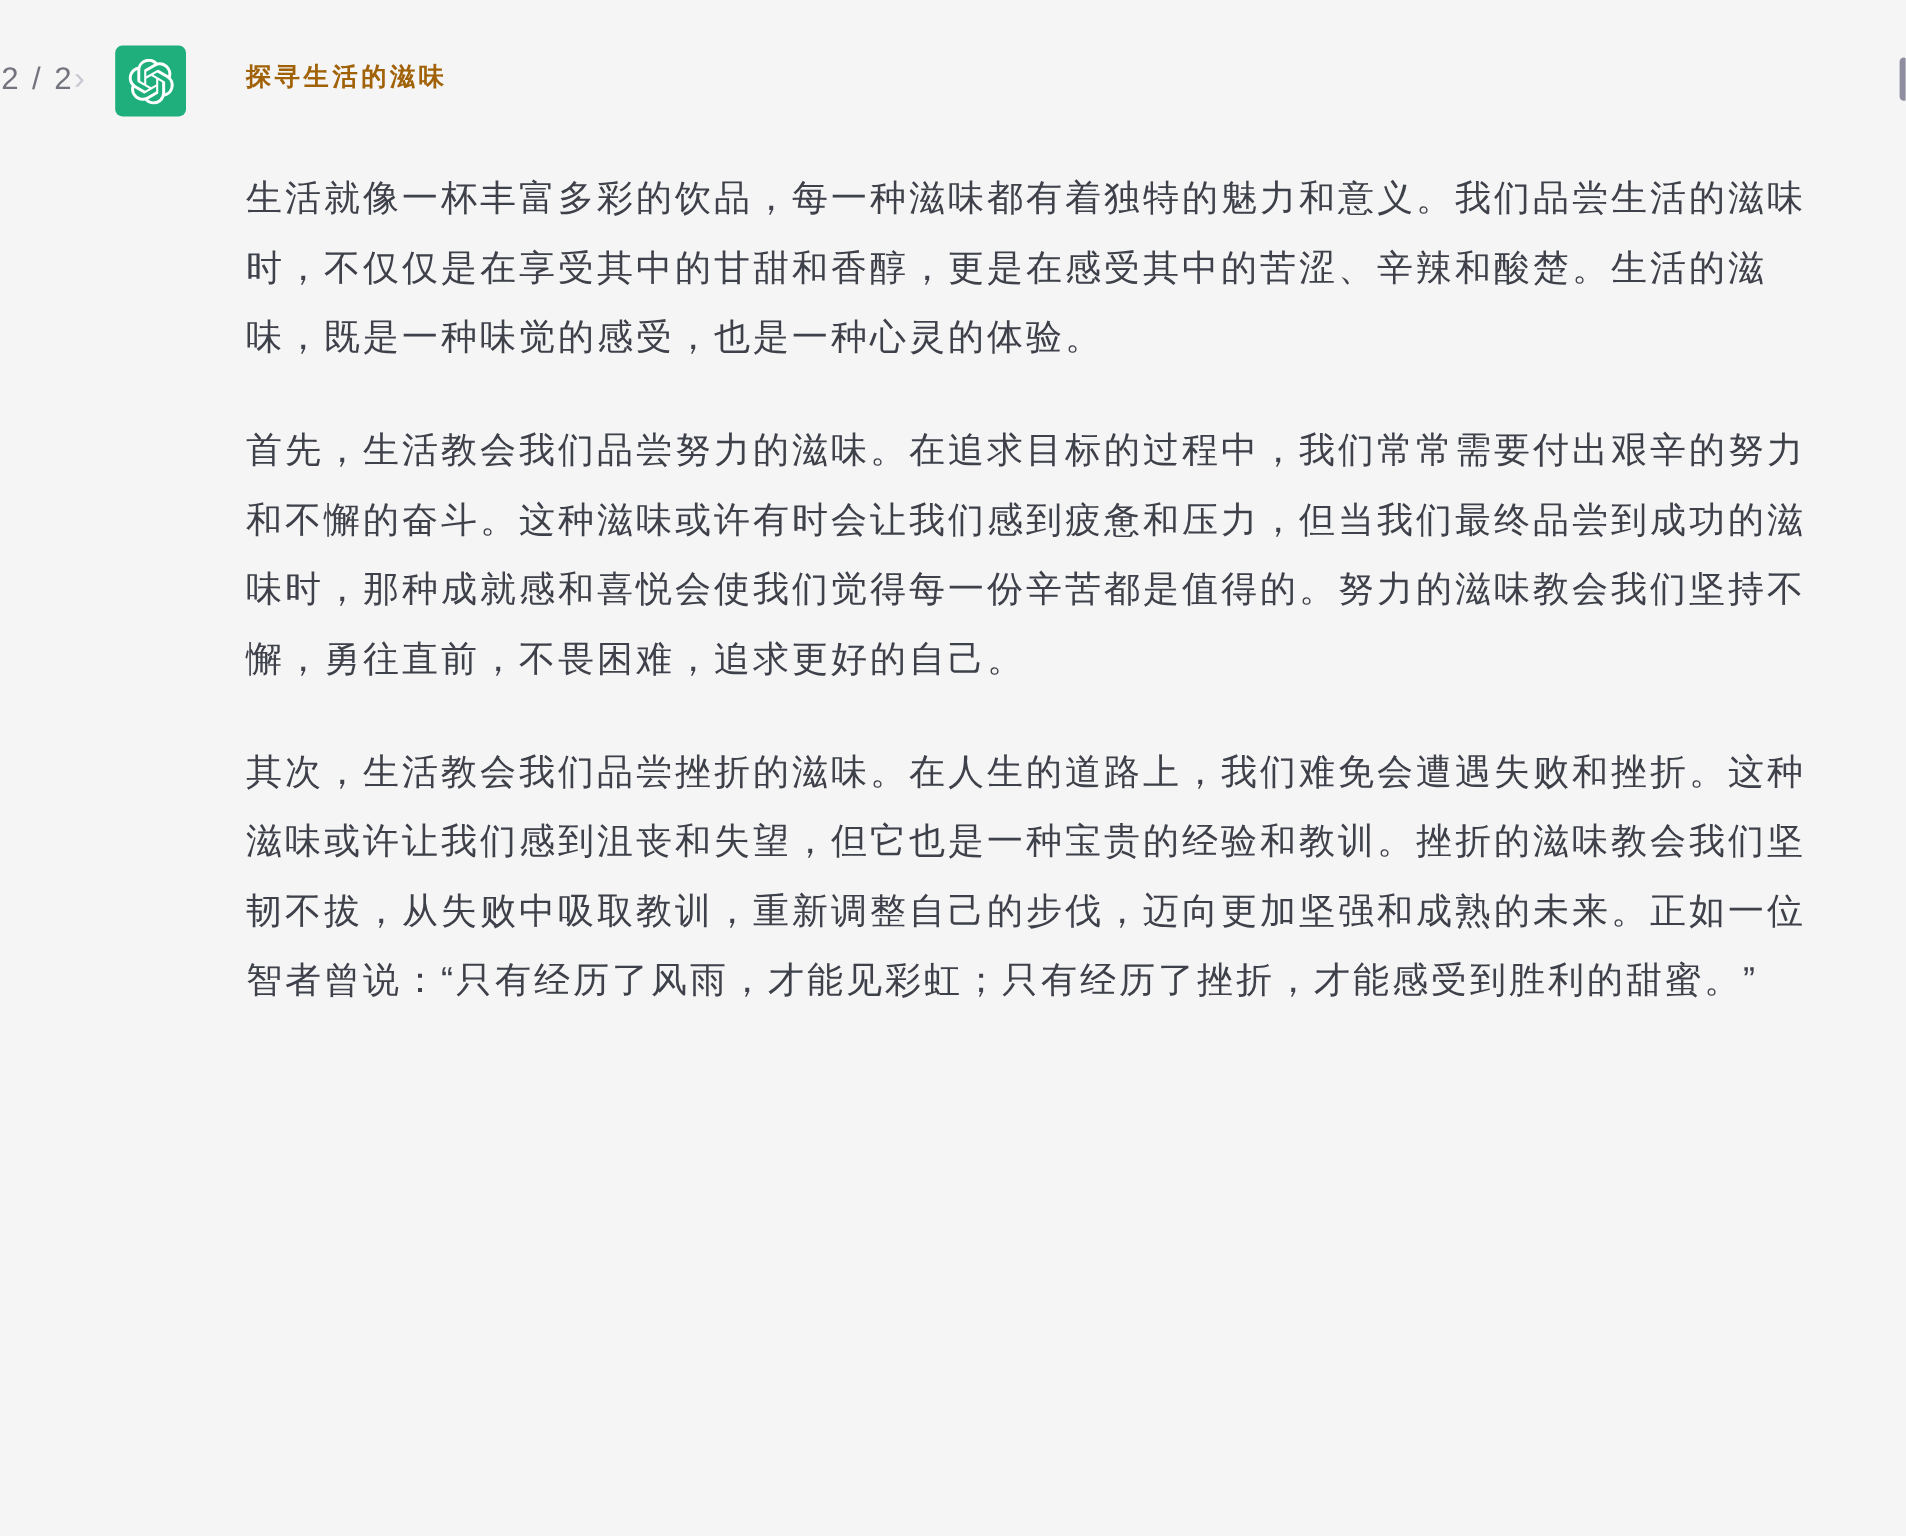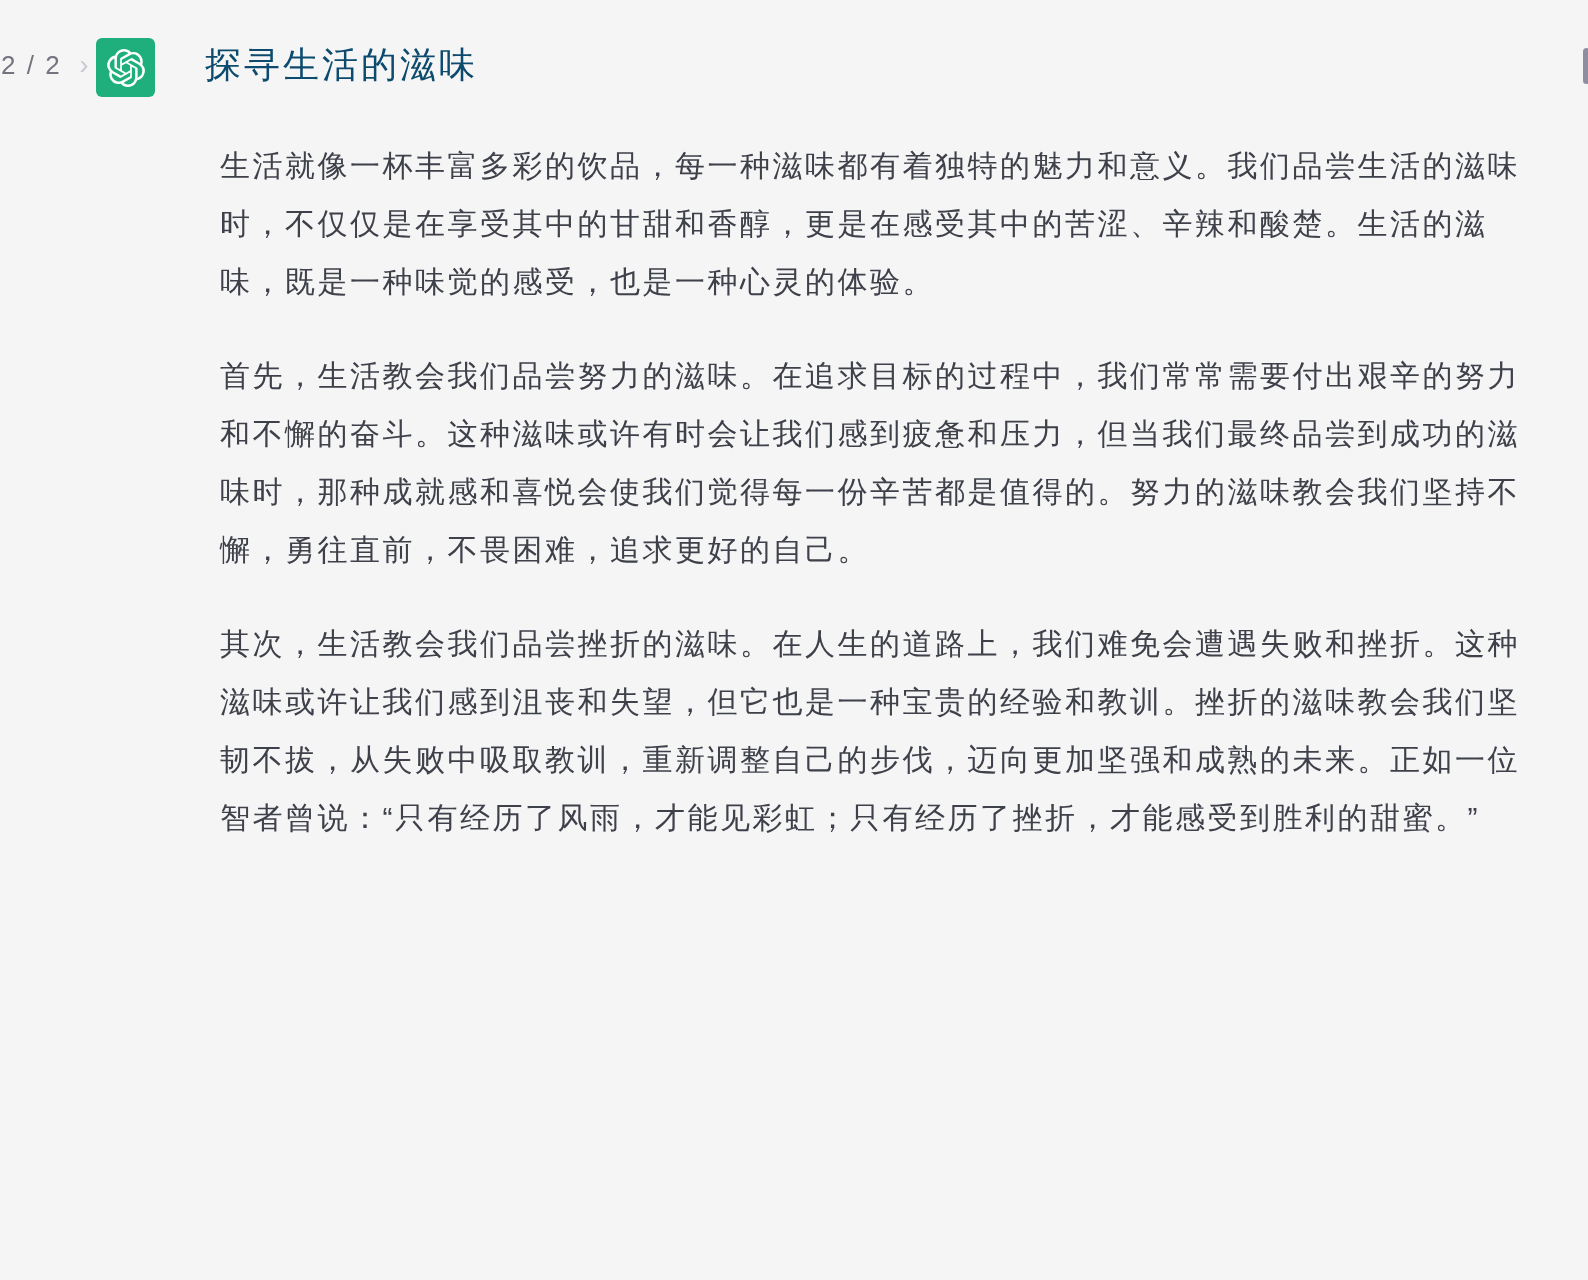--- a/index.html
+++ b/index.html
@@ -8,21 +8,21 @@
     background:#f5f5f6;
     font-family:"Liberation Sans","DejaVu Sans",sans-serif;
     color:#3f414a;
     position:relative;
   }
   .screen { position:absolute; inset:0; }
 
   
   .pager {
     position:absolute; left:1px; top:50px;
-    display:flex; align-items:center; gap:18px;
+    display:flex; align-items:center; 
     font-size:26px; color:#74747f; letter-spacing:2px;
     white-space:nowrap;
   }
   .pager .chev {
     color:#c8c8d0; font-size:27px; line-height:27px;
     cursor:pointer; letter-spacing:0;
   }
 
   
   .avatar {
@@ -31,28 +31,28 @@
     background:#1eaf7d;
     display:flex; align-items:center; justify-content:center;
   }
   .avatar svg { width:38px; height:38px; display:block; }
 
   
   .content {
     position:absolute; left:205px; top:45px; width:1316px;
   }
   .title {
-    font-size:36px; line-height:40px; letter-spacing:3px;
-    color:#0c4a6e; font-weight:400;
+    font-size:21px; line-height:40px; letter-spacing:3px;
+    color:#a16207; font-weight:700;
     margin:0 0 52px 0;
   }
   .para {
     font-size:30px; line-height:58px; letter-spacing:2.5px;
     color:#3f414a; text-align:left;
-    margin:0 0 36px 15px;
+    margin:0 0 36px 0;
   }
   .para.last { margin-top:12px; margin-bottom:0; }
   .para .seg { display:inline; }
 
   
   .smudge {
     position:relative;
     filter:blur(3.5px);
     color:#4a4c55;
   }

